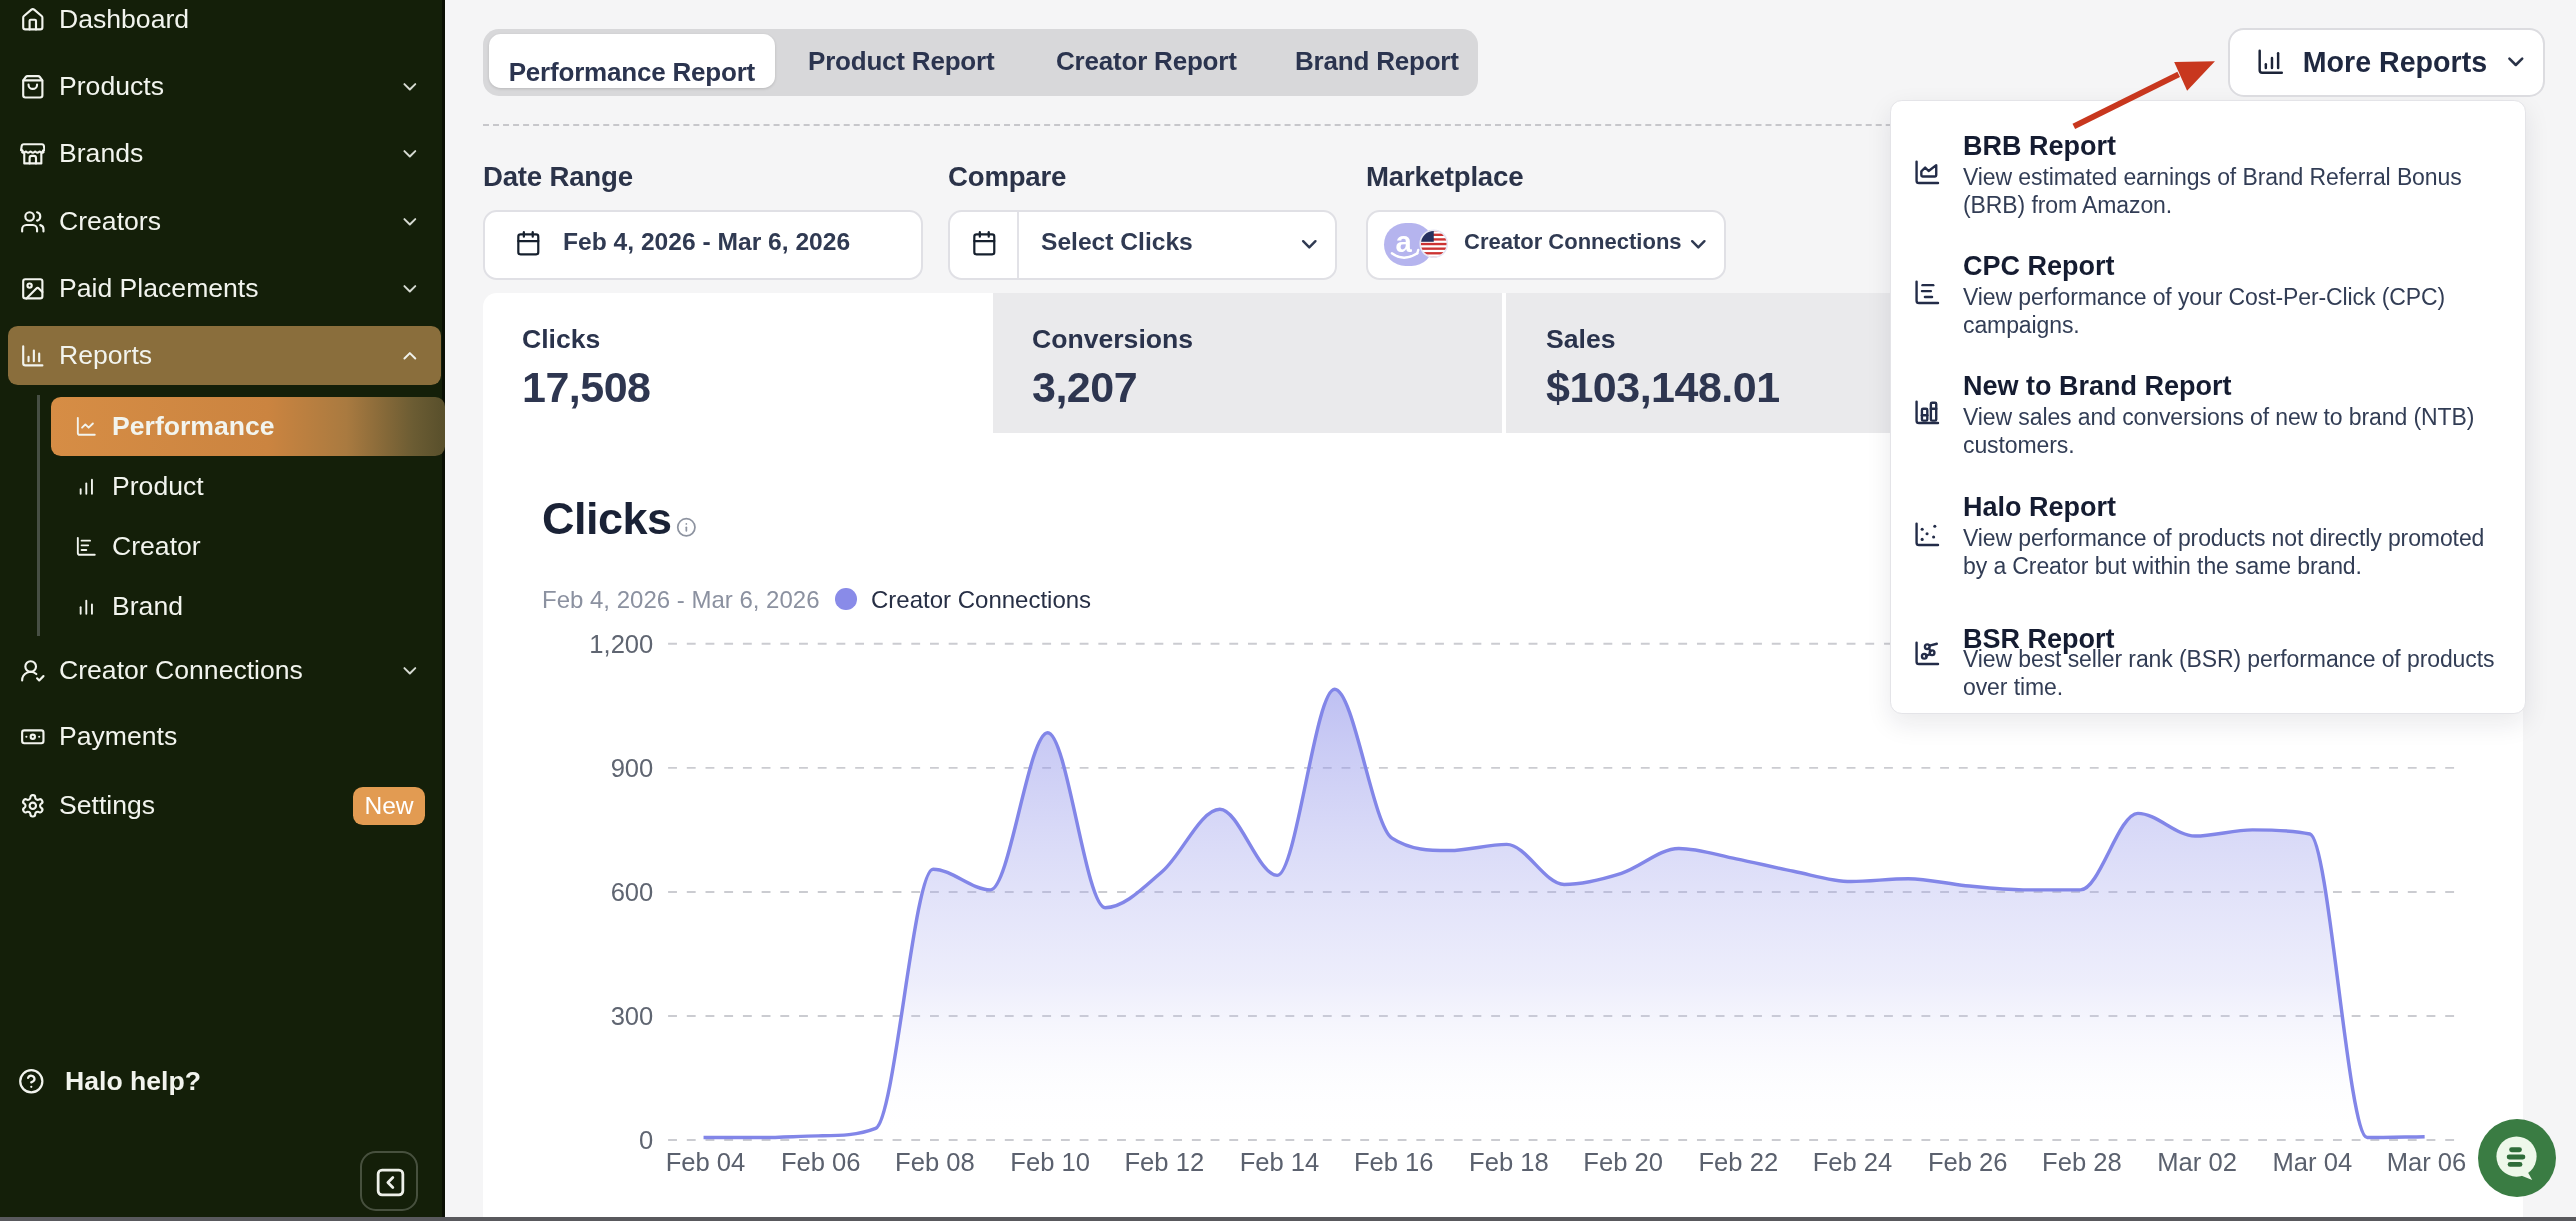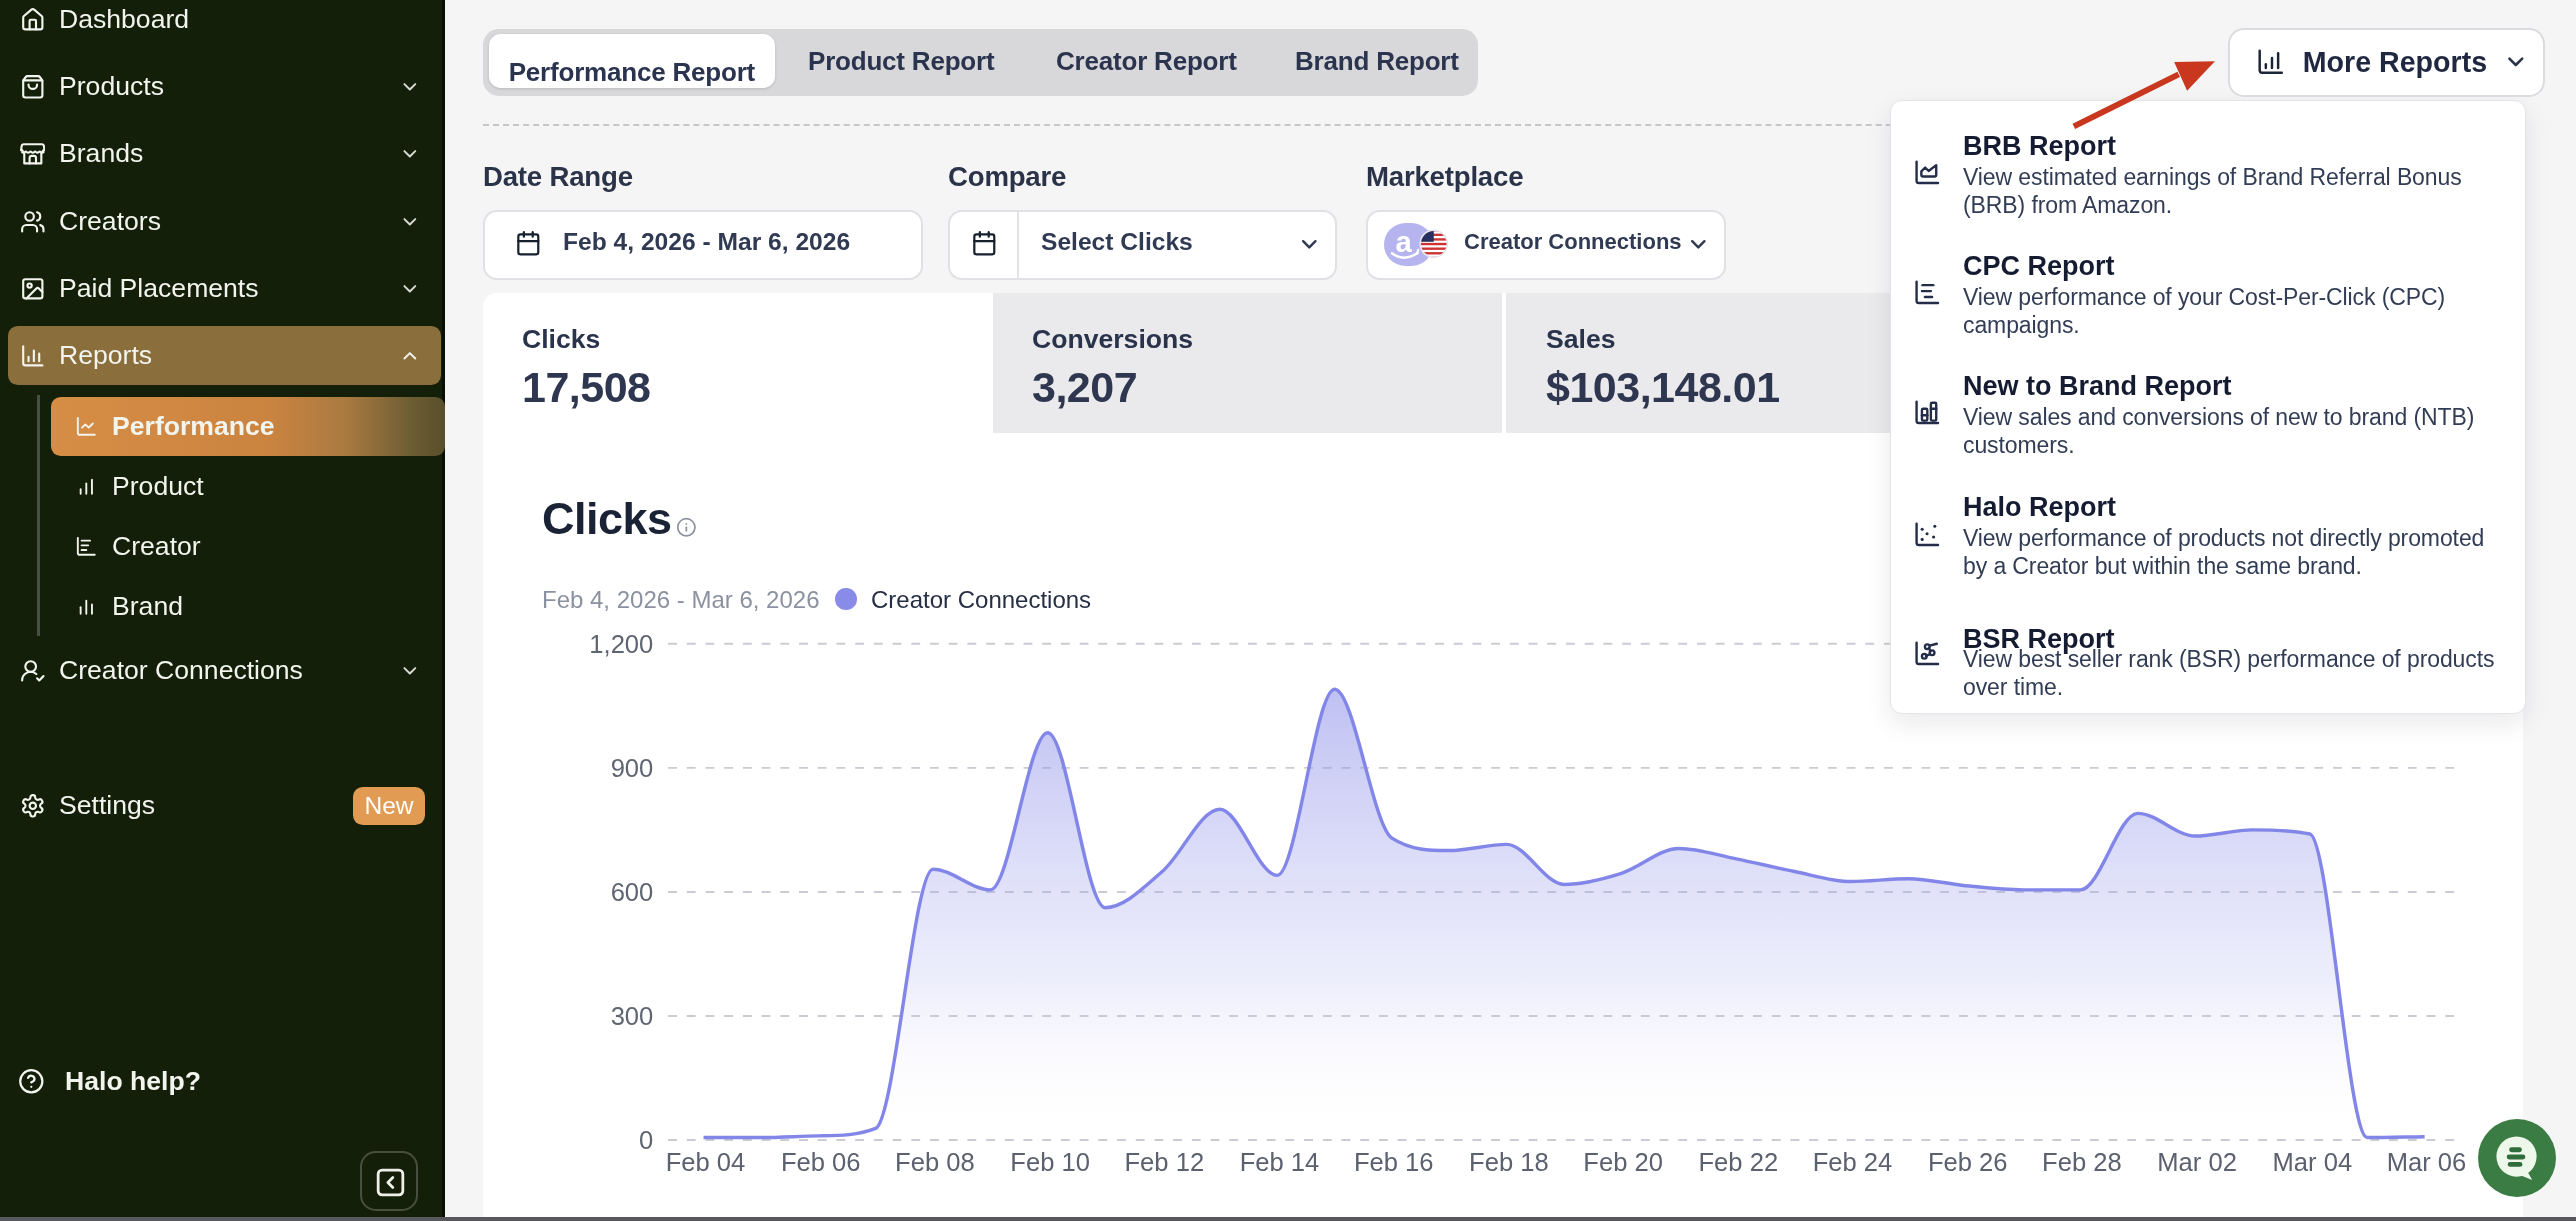--- a/index.html
+++ b/index.html
@@ -357,20 +357,28 @@
       <svg class="ic" style="" viewBox="0 0 24 24" fill="none" stroke="currentColor" stroke-width="2" stroke-linecap="round" stroke-linejoin="round">
         <path d="M2 21a8 8 0 0 1 13.292-6"></path>
         <circle cx="10" cy="8" r="5"></circle>
         <path d="m16 19 2 2 4-4"></path>
       </svg>
       <span class="lb" style="">Creator Connections</span>
       <svg class="chev" viewBox="0 0 24 24" fill="none" stroke="#d6dad2" stroke-width="2.2" stroke-linecap="round" stroke-linejoin="round">
         <path d="m6 9 6 6 6-6"></path>
       </svg>
     </div>
+  <div class="nav" style="top:709px;">
+      <svg class="ic" style="" viewBox="0 0 24 24" fill="none" stroke="currentColor" stroke-width="2" stroke-linecap="round" stroke-linejoin="round">
+        <rect width="20" height="12" x="2" y="6" rx="2"></rect>
+        <circle cx="12" cy="12" r="2"></circle>
+        <path d="M6 12h.01M18 12h.01"></path>
+      </svg>
+      <span class="lb" style="">Payments</span>
+    </div>
   <div class="nav" style="top:778px;">
       <svg class="ic" style="" viewBox="0 0 24 24" fill="none" stroke="currentColor" stroke-width="2" stroke-linecap="round" stroke-linejoin="round">
         <path d="M12.22 2h-.44a2 2 0 0 0-2 2v.18a2 2 0 0 1-1 1.73l-.43.25a2 2 0 0 1-2 0l-.15-.08a2 2 0 0 0-2.73.73l-.22.38a2 2 0 0 0 .73 2.73l.15.1a2 2 0 0 1 1 1.72v.51a2 2 0 0 1-1 1.74l-.15.09a2 2 0 0 0-.73 2.73l.22.38a2 2 0 0 0 2.73.73l.15-.08a2 2 0 0 1 2 0l.43.25a2 2 0 0 1 1 1.73V20a2 2 0 0 0 2 2h.44a2 2 0 0 0 2-2v-.18a2 2 0 0 1 1-1.73l.43-.25a2 2 0 0 1 2 0l.15.08a2 2 0 0 0 2.73-.73l.22-.39a2 2 0 0 0-.73-2.73l-.15-.08a2 2 0 0 1-1-1.74v-.5a2 2 0 0 1 1-1.74l.15-.09a2 2 0 0 0 .73-2.73l-.22-.38a2 2 0 0 0-2.73-.73l-.15.08a2 2 0 0 1-2 0l-.43-.25a2 2 0 0 1-1-1.73V4a2 2 0 0 0-2-2z"></path>
         <circle cx="12" cy="12" r="3"></circle>
       </svg>
       <span class="lb" style="">Settings</span>
       <span class="badge-new" style="top:8.9px;">New</span>
     </div>
   <div class="nav" style="top:1054px;">
       <svg class="ic" style="left:17.7px;width:26.6px;height:26.6px;" viewBox="0 0 24 24" fill="none" stroke="currentColor" stroke-width="2" stroke-linecap="round" stroke-linejoin="round">

